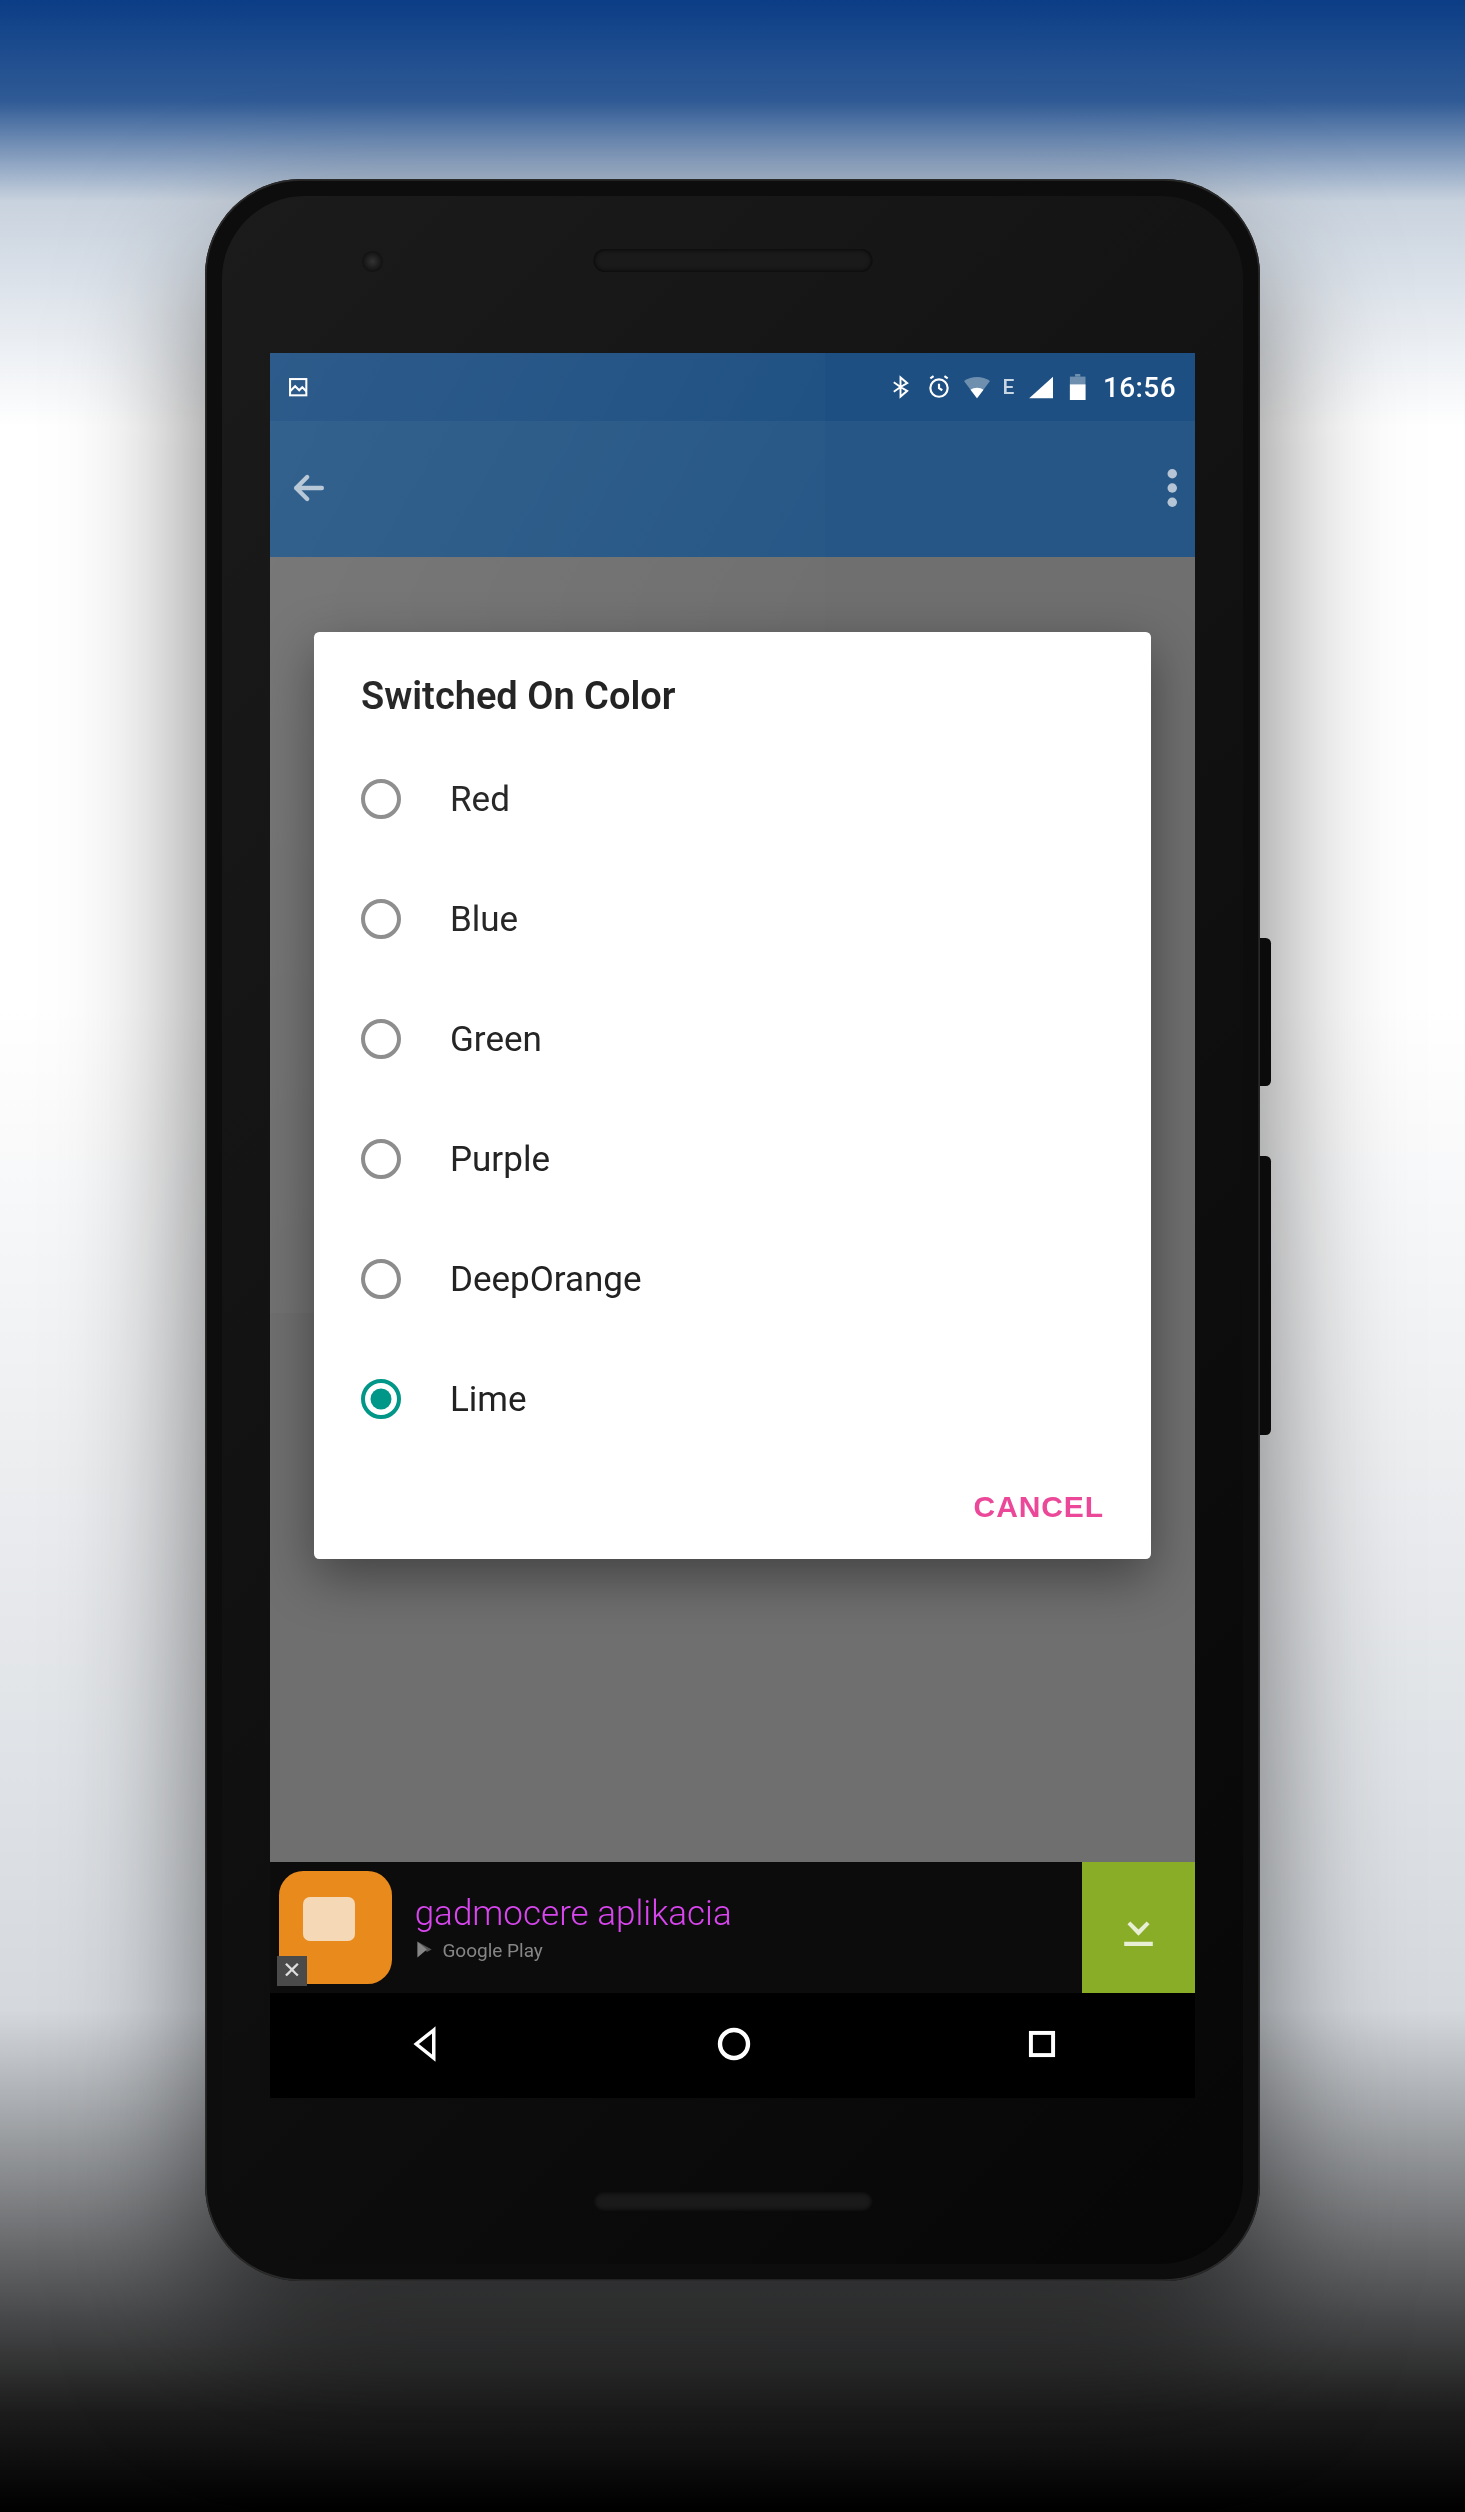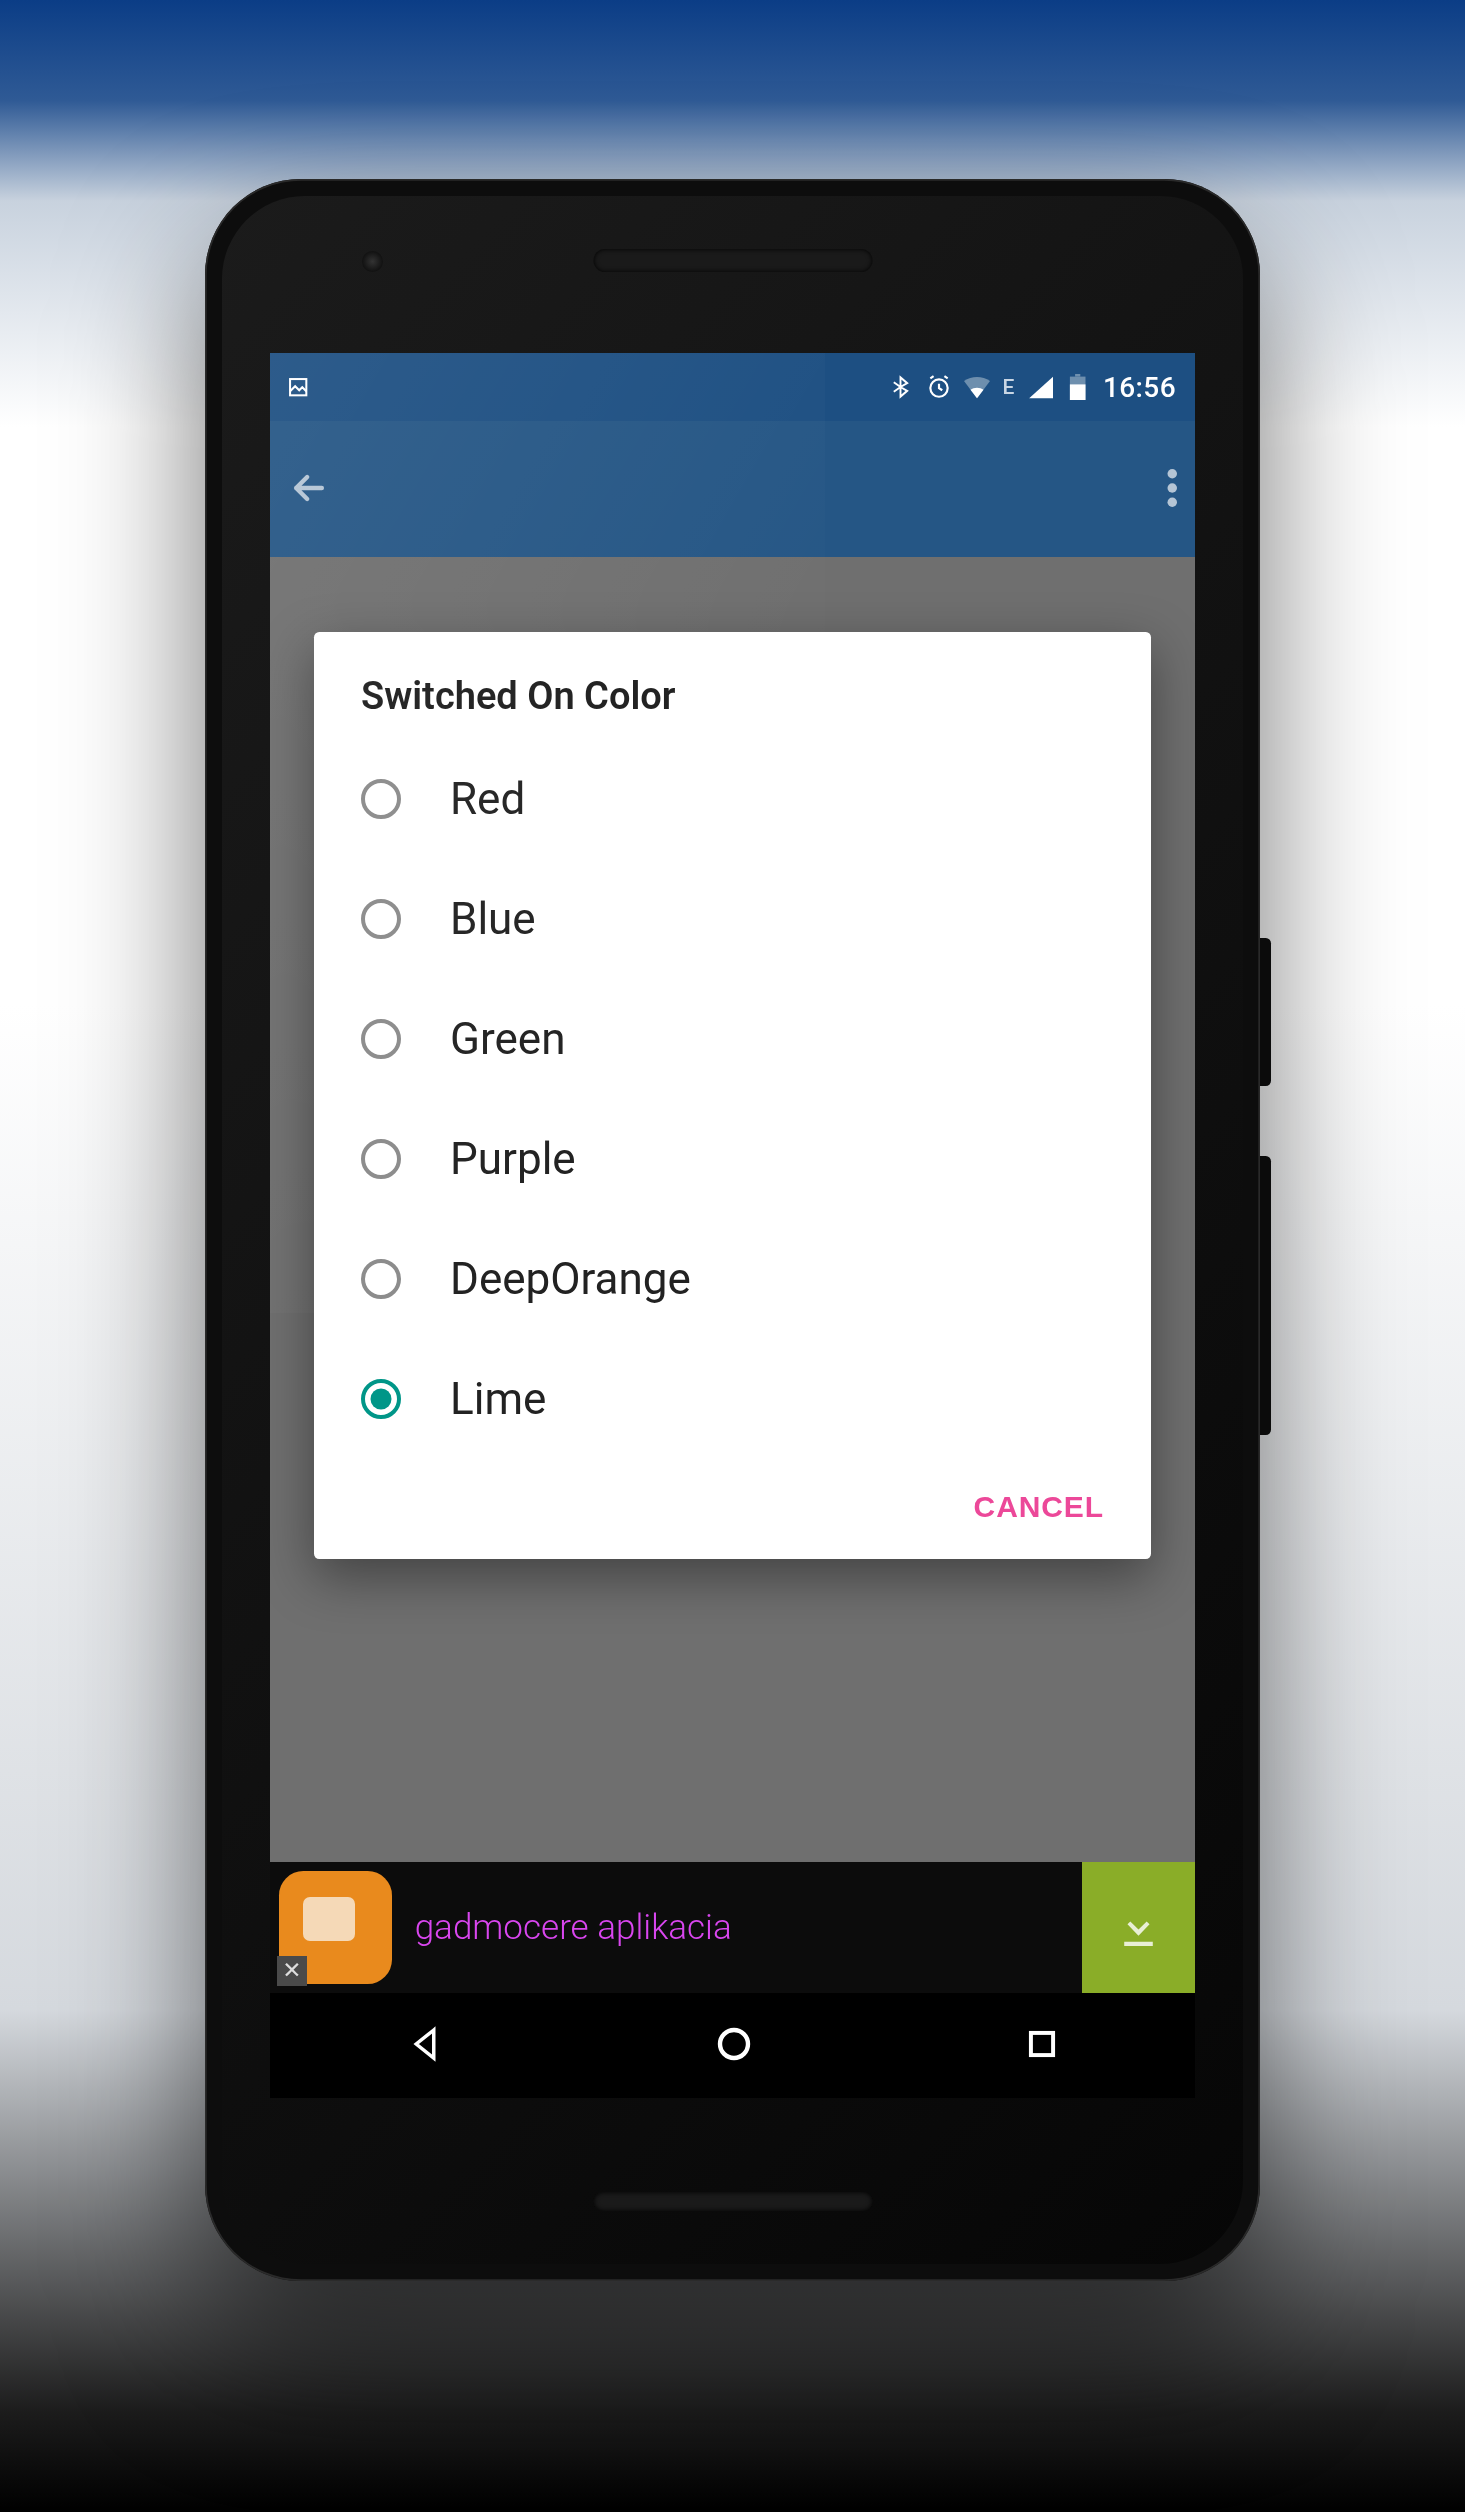--- a/index.html
+++ b/index.html
@@ -161,21 +161,21 @@
   .radio-row.selected .radio-outer::after {
     content: "";
     position: absolute;
     top: 50%; left: 50%;
     width: 21px; height: 21px;
     background: #009688;
     border-radius: 50%;
     transform: translate(-50%,-50%);
   }
   .radio-label {
-    font-size: 44px;
+    font-size: 35px;
     color: #222;
   }
   .dialog-actions {
     display: flex;
     justify-content: flex-end;
     padding: 31px 47px 8.7px 47px;
   }
   .cancel-btn {
     font-size: 30px;
     font-weight: 700;
@@ -357,20 +357,29 @@
           <button class="cancel-btn">CANCEL</button>
         </div>
       </div>
 
       <div class="ad-banner">
         <div class="ad-icon">
           <div class="ad-close">✕</div>
         </div>
         <div class="ad-text">
           <div class="ad-title">gadmocere aplikacia</div>
+          <div class="ad-sub">
+            <span>
+              <svg width="19" height="19" viewBox="0 0 24 24" fill="#868686">
+                  <path d="M3 2v20l12-10z"></path>
+                  <path d="M3 2l18 10-6 3.3L3 2z" opacity="0.6"></path>
+                </svg>
+            </span>
+            <span class="ad-sub-label">Google Play</span>
+          </div>
         </div>
         <div class="ad-cta">
           <svg width="49" height="49" viewBox="0 0 24 24" fill="#e9efd5">
               <path d="M12 3v10l4-4 1.4 1.4L12 16 6.6 10.4 8 9l4 4V3h0zM5 19h14v2H5z"></path>
             </svg>
         </div>
       </div>
 
       <div class="navbar">
         <span>

